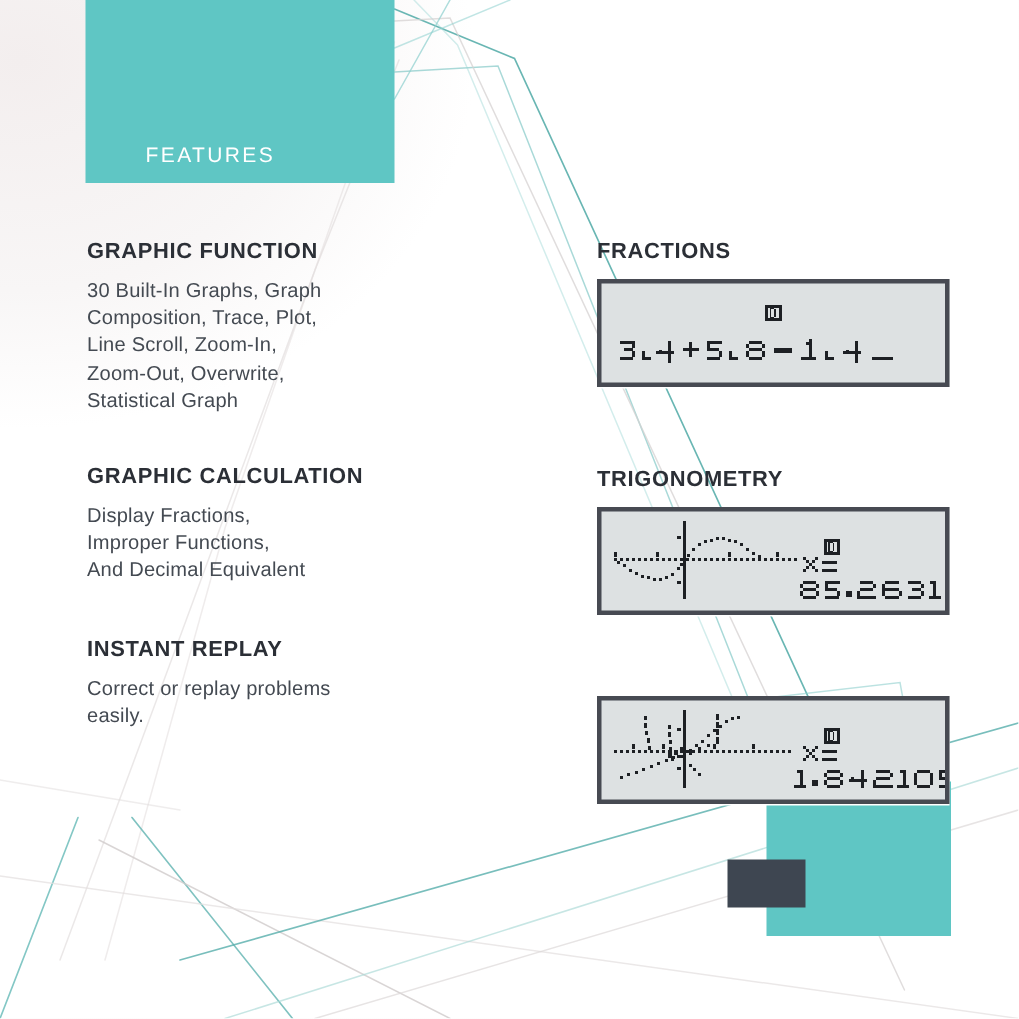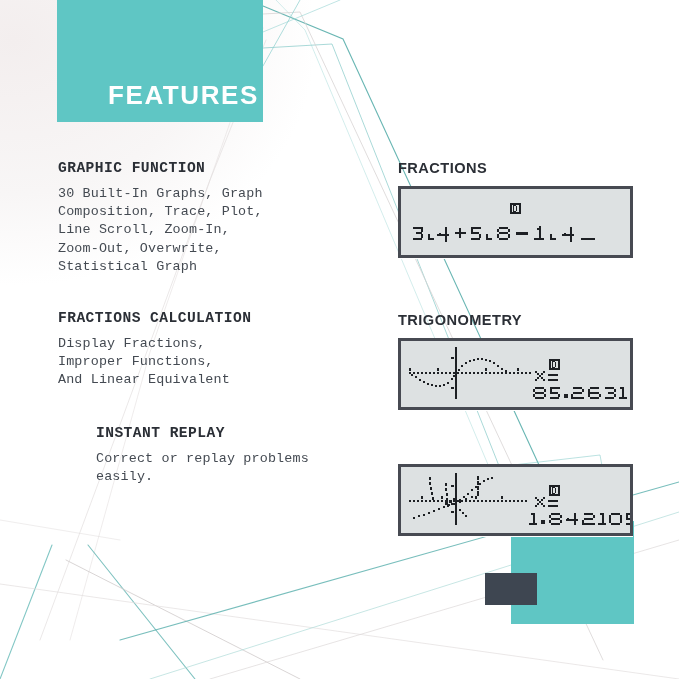--- a/index.html
+++ b/index.html
@@ -23,59 +23,59 @@
 
   
   .teal-header {
     position: absolute;
     left: 57px; top: 0px;
     width: 206px; height: 122px;
     background: var(--teal, #5fc6c4);
   }
   .teal-header .label {
     position: absolute;
-    left: 51px; bottom: 11px;
+    left: 40px; bottom: 11px;
     color: #ffffff;
-    font-size: 26px;
-    font-weight: 700;
+    font-size: 14px;
+    font-weight: 400;
     letter-spacing: 1.6px;
   }
   .teal-corner {
     position: absolute;
     left: 511px; top: 521px;
     width: 123px; height: 103px;
     background: var(--teal, #5fc6c4);
   }
   .dark-tab {
     position: absolute;
     left: 485px; top: 573px;
     width: 52px; height: 32px;
     background: #3e4651;
   }
 
   
   .left-col { position: absolute; left: 58px; top: 160px; width: 300px; }
-  .feature { margin-bottom: 0; font-family: Liberation Mono, monospace; }
+  .feature { margin-bottom: 0; }
   .feature-title {
     color: #2b2f36;
     font-size: 14.6px;
     font-weight: 700;
     letter-spacing: 0.45px;
     margin-bottom: 9px;
   }
   .feature-body {
     color: #444a52;
     font-size: 13.4px;
     line-height: 18.2px;
     letter-spacing: 0.15px;
     white-space: pre-line;
   }
   .f0 { position: absolute; top: 0px; }
   .f1 { position: absolute; top: 150px; }
-  .f2 { position: absolute; top: 265px; margin-left: 38px; }
+  .f2 { position: absolute; top: 265px; }
   .f3 { position: absolute; top: 365px; }
 
   
   .right-col { position: absolute; left: 382px; top: 160px; width: 240px; }
   .panel { position: absolute; width: 238px; padding-left: 16px; }
   .p0 { top: 0px; }
   .p1 { top: 152px; }
   .p2 { top: 304px; }
   .panel-title {
     color: #2b2f36;
@@ -139,24 +139,24 @@
     <div class="feature f0">
       <div class="feature-title">GRAPHIC FUNCTION</div>
       <div class="feature-body">30 Built-In Graphs, Graph
 Composition, Trace, Plot,
 Line Scroll, Zoom-In,
 Zoom-Out, Overwrite,
 Statistical Graph</div>
     </div>
 
     <div class="feature f1">
-      <div class="feature-title">FRACTIONS CALCULATION</div>
+      <div class="feature-title">GRAPHIC CALCULATION</div>
       <div class="feature-body">Display Fractions,
 Improper Functions,
-And Linear Equivalent</div>
+And Decimal Equivalent</div>
     </div>
 
     <div class="feature f2">
       <div class="feature-title">INSTANT REPLAY</div>
       <div class="feature-body">Correct or replay problems
 easily.</div>
     </div>
 
     <div class="feature f3">
     </div>

